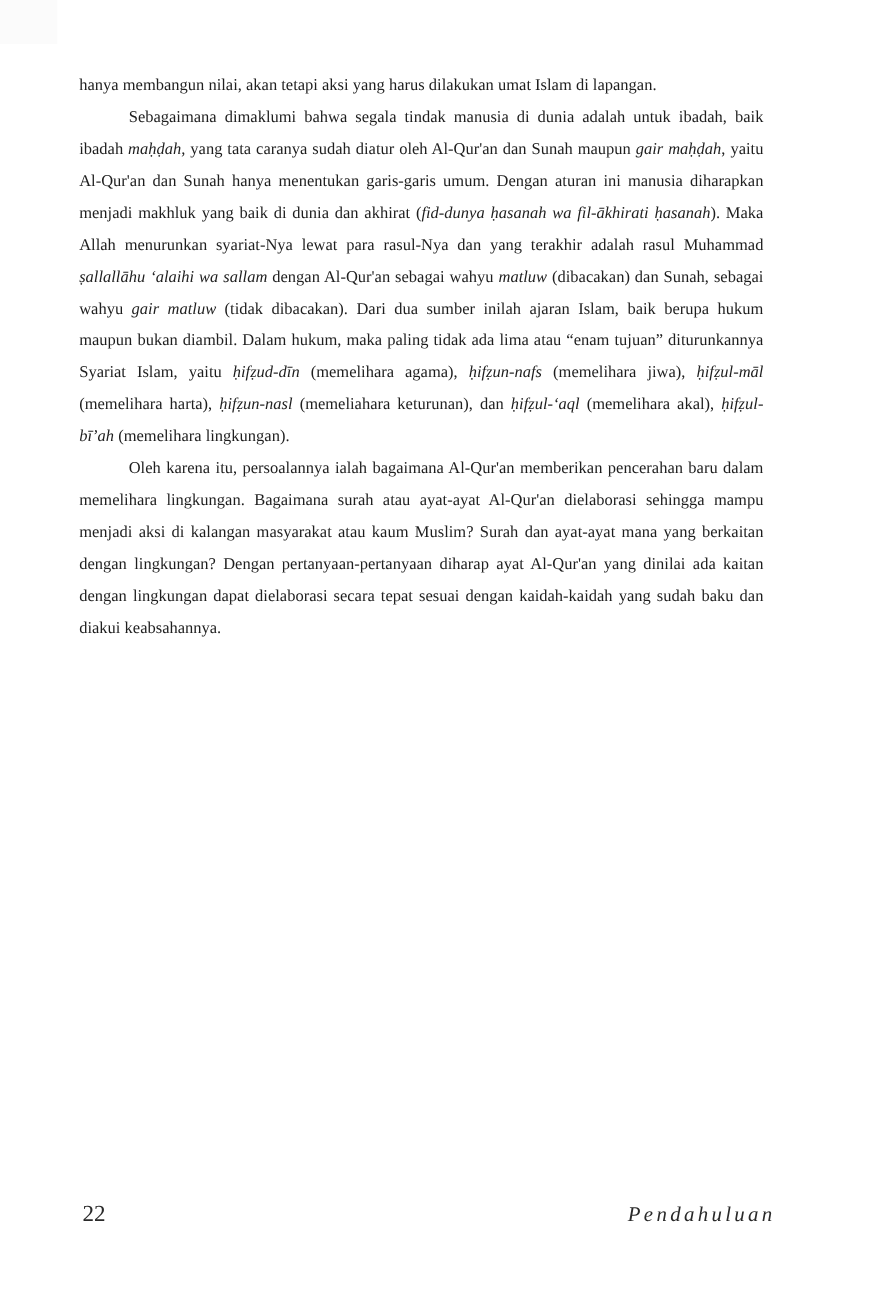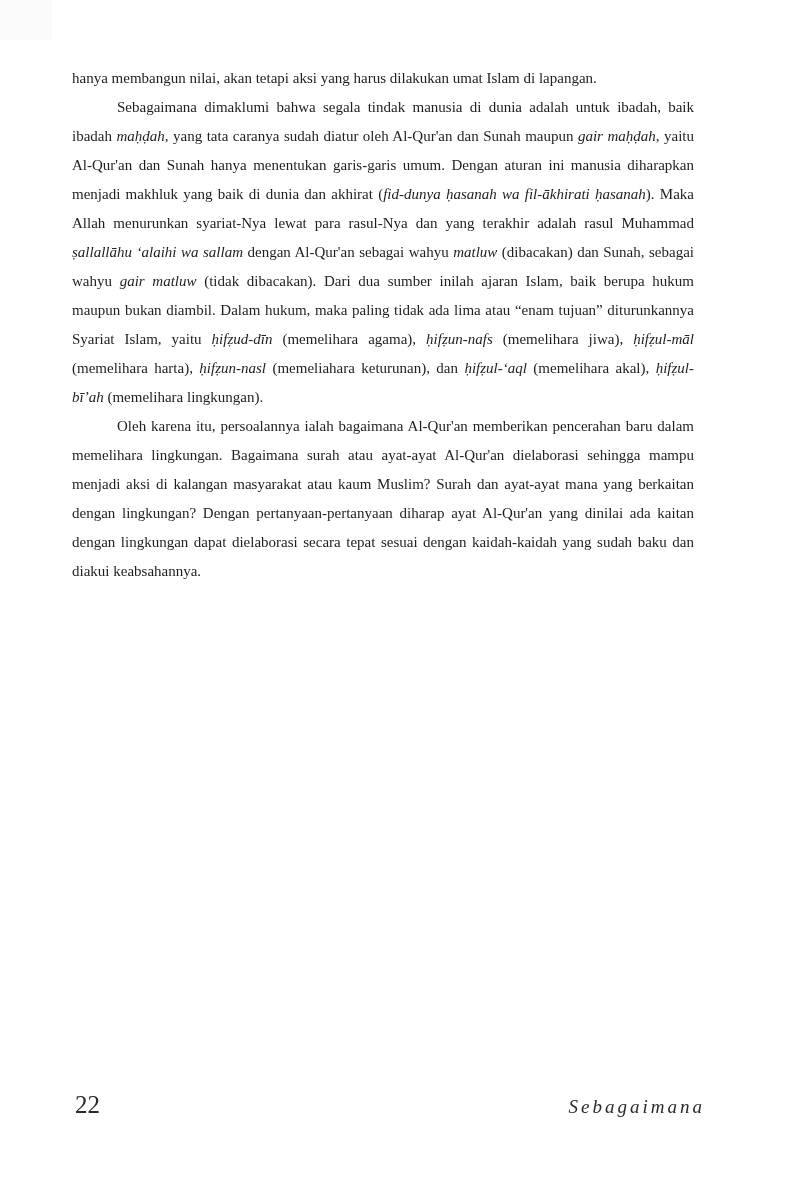--- a/index.html
+++ b/index.html
@@ -48,21 +48,21 @@
   .page-footer {
     position: absolute;
     left: 75px;
     top: 1091px;
     width: 630px;
     display: flex;
     justify-content: space-between;
     align-items: baseline;
   }
   .page-number {
-    font-size: 25px;
+    font-size: 21px;
     font-style: normal;
     color: #2a2a2a;
   }
   .running-title {
     font-size: 19px;
     font-style: italic;
     letter-spacing: 3px;
     color: #2a2a2a;
   }
 </style>
@@ -74,15 +74,15 @@
 
   <main class="text-block">
 
   <p class=""><span>hanya membangun nilai, akan tetapi aksi yang harus dilakukan umat Islam di lapangan.</span></p>
       <p class="indent"><span>Sebagaimana dimaklumi bahwa segala tindak manusia di dunia adalah untuk ibadah, baik ibadah </span><i>maḥḍah,</i><span> yang tata caranya sudah diatur oleh Al-Qur'an dan Sunah maupun </span><i>gair maḥḍah</i><span>, yaitu Al-Qur'an dan Sunah hanya menentukan garis-garis umum. Dengan aturan ini manusia diharapkan menjadi makhluk yang baik di dunia dan akhirat (</span><i>fid-dunya ḥasanah wa fil-ākhirati ḥasanah</i><span>). Maka Allah menurunkan syariat-Nya lewat para rasul-Nya dan yang terakhir adalah rasul Muhammad </span><i>ṣallallāhu ‘alaihi wa sallam</i><span> dengan Al-Qur'an sebagai wahyu </span><i>matluw</i><span> (dibacakan) dan Sunah, sebagai wahyu </span><i>gair matluw</i><span> (tidak dibacakan). Dari dua sumber inilah ajaran Islam, baik berupa hukum maupun bukan diambil. Dalam hukum, maka paling tidak ada lima atau “enam tujuan” diturunkannya Syariat Islam, yaitu </span><i>ḥifẓud-dīn</i><span> (memelihara agama), </span><i>ḥifẓun-nafs</i><span> (memelihara jiwa), </span><i>ḥifẓul-māl</i><span> (memelihara harta), </span><i>ḥifẓun-nasl</i><span> (memeliahara keturunan), dan </span><i>ḥifẓul-‘aql</i><span> (memelihara akal), </span><i>ḥifẓul-bī’ah</i><span> (memelihara lingkungan).</span></p>
       <p class="indent"><span>Oleh karena itu, persoalannya ialah bagaimana Al-Qur'an memberikan pencerahan baru dalam memelihara lingkungan. Bagaimana surah atau ayat-ayat Al-Qur'an dielaborasi sehingga mampu menjadi aksi di kalangan masyarakat atau kaum Muslim? Surah dan ayat-ayat mana yang berkaitan dengan lingkungan? Dengan pertanyaan-pertanyaan diharap ayat Al-Qur'an yang dinilai ada kaitan dengan lingkungan dapat dielaborasi secara tepat sesuai dengan kaidah-kaidah yang sudah baku dan diakui keabsahannya.</span></p>
     </main>
 
   <footer class="page-footer">
     <span class="page-number">22</span>
-    <span class="running-title">Sebagaimana</span>
+    <span class="running-title">Pendahuluan</span>
   </footer>
 </div>
 
 </body></html>

